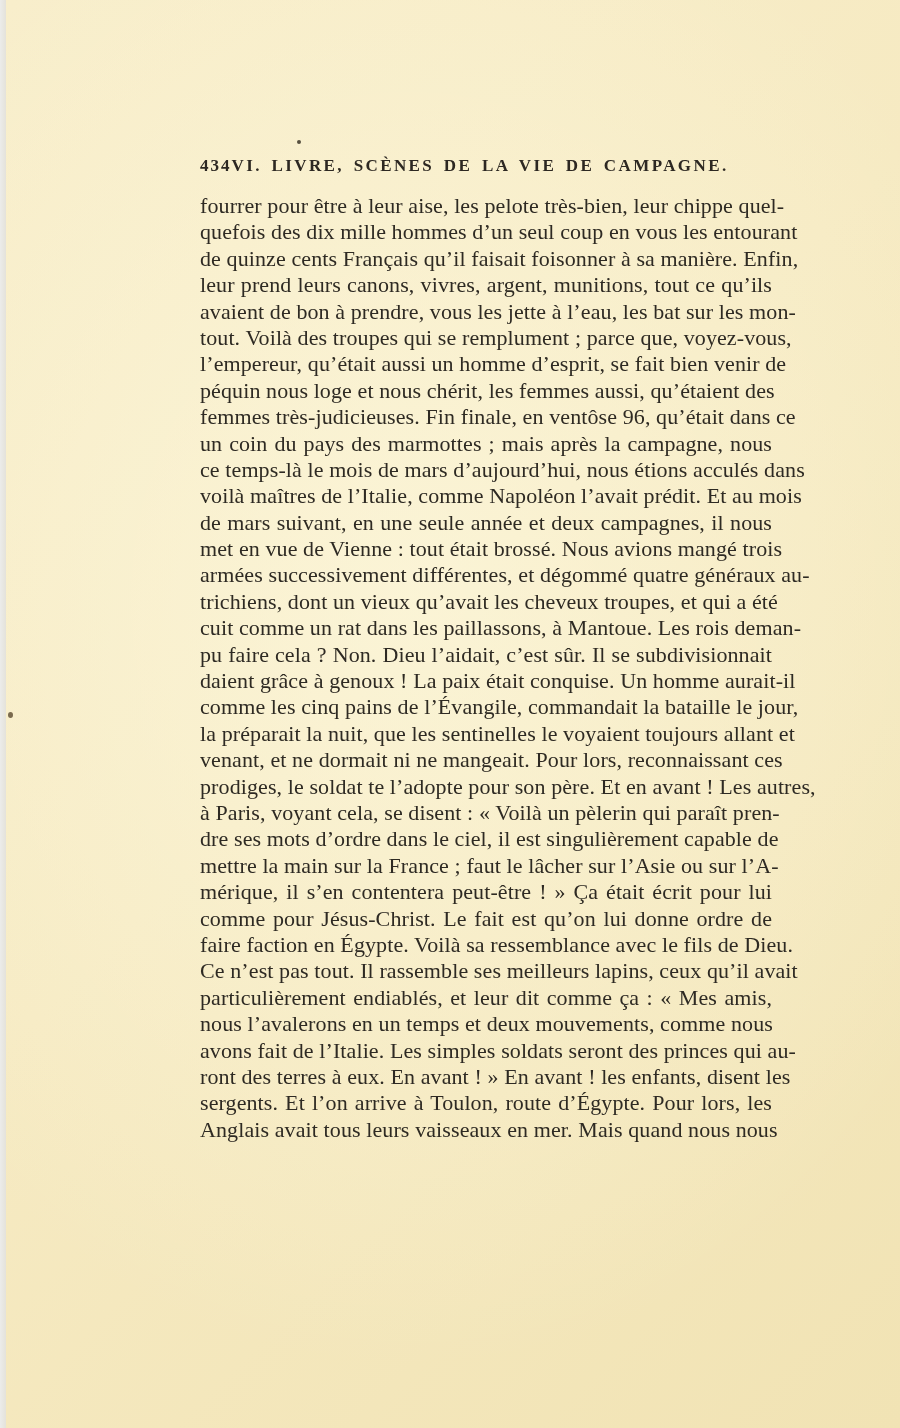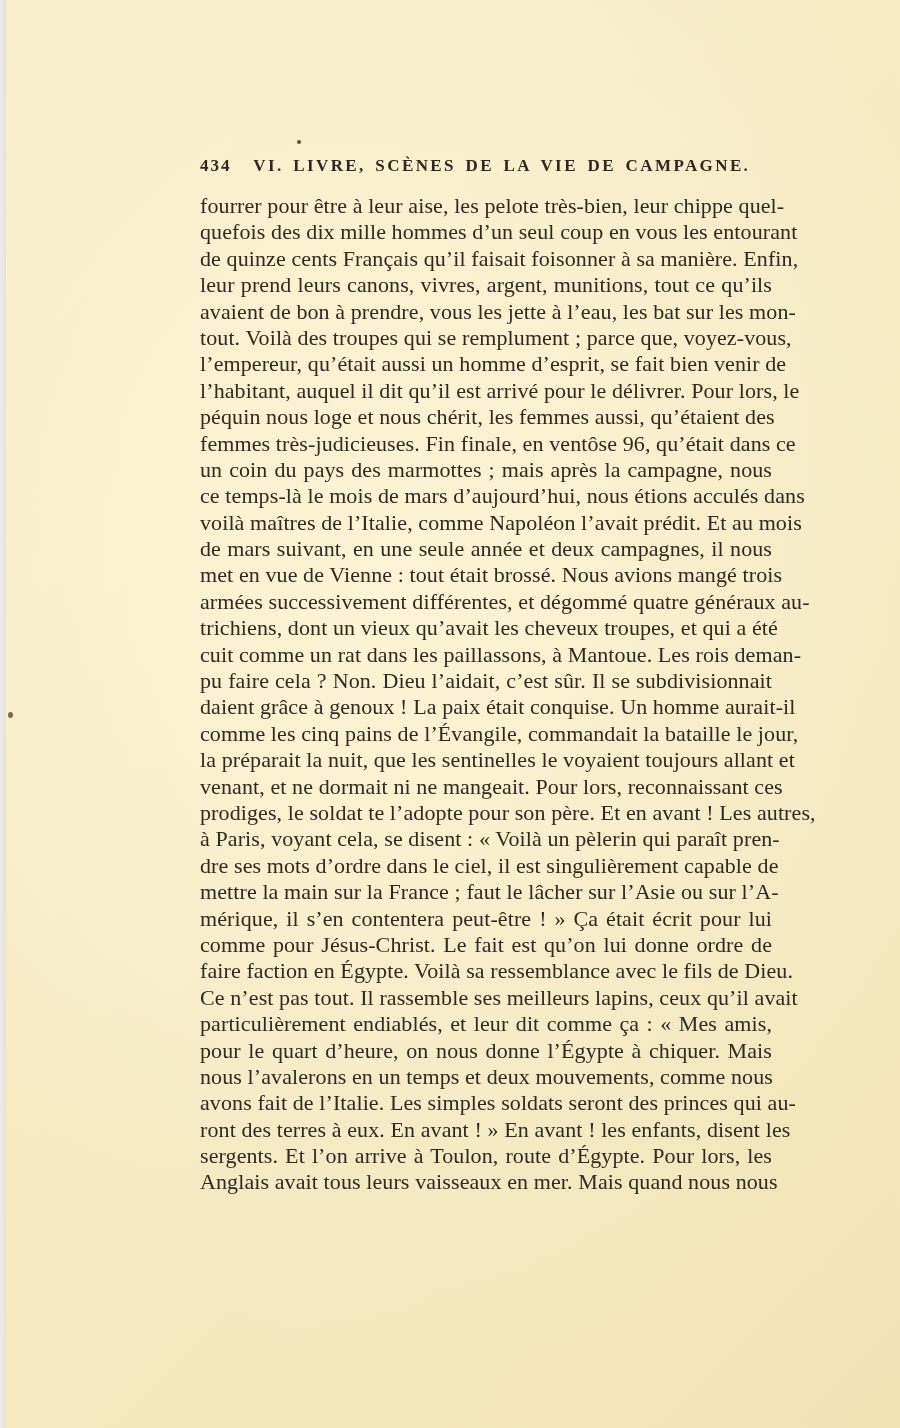--- a/index.html
+++ b/index.html
@@ -41,21 +41,21 @@
     font-weight: bold;
     font-size: 17px;
     height: 22px;
   }
   .page-number {
     letter-spacing: 2px;
     flex: 0 0 auto;
   }
   .running-title {
     flex: 1 1 auto;
-    text-align: center;
+    text-align: left;
     letter-spacing: 2.4px;
     word-spacing: 3px;
     white-space: nowrap;
   }
   .body-text {
     margin-top: 15px;
     color: #2e2a23;
     font-size: 22px;
   }
   .body-text .line {
@@ -94,21 +94,20 @@
       <span class="running-title">VI. LIVRE, SCÈNES DE LA VIE DE CAMPAGNE.</span>
     </div>
     <div class="body-text">
         <div class="line">fourrer pour être à leur aise, les pelote très-bien, leur chippe quel-</div>
         <div class="line">quefois des dix mille hommes d’un seul coup en vous les entourant</div>
         <div class="line">de quinze cents Français qu’il faisait foisonner à sa manière. Enfin,</div>
         <div class="line">leur prend leurs canons, vivres, argent, munitions, tout ce qu’ils</div>
         <div class="line">avaient de bon à prendre, vous les jette à l’eau, les bat sur les mon-</div>
         <div class="line">tout. Voilà des troupes qui se remplument ; parce que, voyez-vous,</div>
         <div class="line">l’empereur, qu’était aussi un homme d’esprit, se fait bien venir de</div>
-        <div class="line">l’habitant, auquel il dit qu’il est arrivé pour le délivrer. Pour lors, le</div>
         <div class="line">péquin nous loge et nous chérit, les femmes aussi, qu’étaient des</div>
         <div class="line">femmes très-judicieuses. Fin finale, en ventôse 96, qu’était dans ce</div>
         <div class="line">un coin du pays des marmottes ; mais après la campagne, nous</div>
         <div class="line">ce temps-là le mois de mars d’aujourd’hui, nous étions acculés dans</div>
         <div class="line">voilà maîtres de l’Italie, comme Napoléon l’avait prédit. Et au mois</div>
         <div class="line">de mars suivant, en une seule année et deux campagnes, il nous</div>
         <div class="line">met en vue de Vienne : tout était brossé. Nous avions mangé trois</div>
         <div class="line">armées successivement différentes, et dégommé quatre généraux au-</div>
         <div class="line">trichiens, dont un vieux qu’avait les cheveux troupes, et qui a été</div>
         <div class="line">cuit comme un rat dans les paillassons, à Mantoue. Les rois deman-</div>
@@ -119,21 +118,20 @@
         <div class="line">venant, et ne dormait ni ne mangeait. Pour lors, reconnaissant ces</div>
         <div class="line">prodiges, le soldat te l’adopte pour son père. Et en avant ! Les autres,</div>
         <div class="line">à Paris, voyant cela, se disent : « Voilà un pèlerin qui paraît pren-</div>
         <div class="line">dre ses mots d’ordre dans le ciel, il est singulièrement capable de</div>
         <div class="line">mettre la main sur la France ; faut le lâcher sur l’Asie ou sur l’A-</div>
         <div class="line">mérique, il s’en contentera peut-être ! » Ça était écrit pour lui</div>
         <div class="line">comme pour Jésus-Christ. Le fait est qu’on lui donne ordre de</div>
         <div class="line">faire faction en Égypte. Voilà sa ressemblance avec le fils de Dieu.</div>
         <div class="line">Ce n’est pas tout. Il rassemble ses meilleurs lapins, ceux qu’il avait</div>
         <div class="line">particulièrement endiablés, et leur dit comme ça : « Mes amis,</div>
-        <div class="line">pour le quart d’heure, on nous donne l’Égypte à chiquer. Mais</div>
         <div class="line">nous l’avalerons en un temps et deux mouvements, comme nous</div>
         <div class="line">avons fait de l’Italie. Les simples soldats seront des princes qui au-</div>
         <div class="line">ront des terres à eux. En avant ! » En avant ! les enfants, disent les</div>
         <div class="line">sergents. Et l’on arrive à Toulon, route d’Égypte. Pour lors, les</div>
         <div class="line">Anglais avait tous leurs vaisseaux en mer. Mais quand nous nous</div>
       </div>
   </div>
   <div class="speck speck-1"></div>
   <div class="speck speck-2"></div>
 </div>

